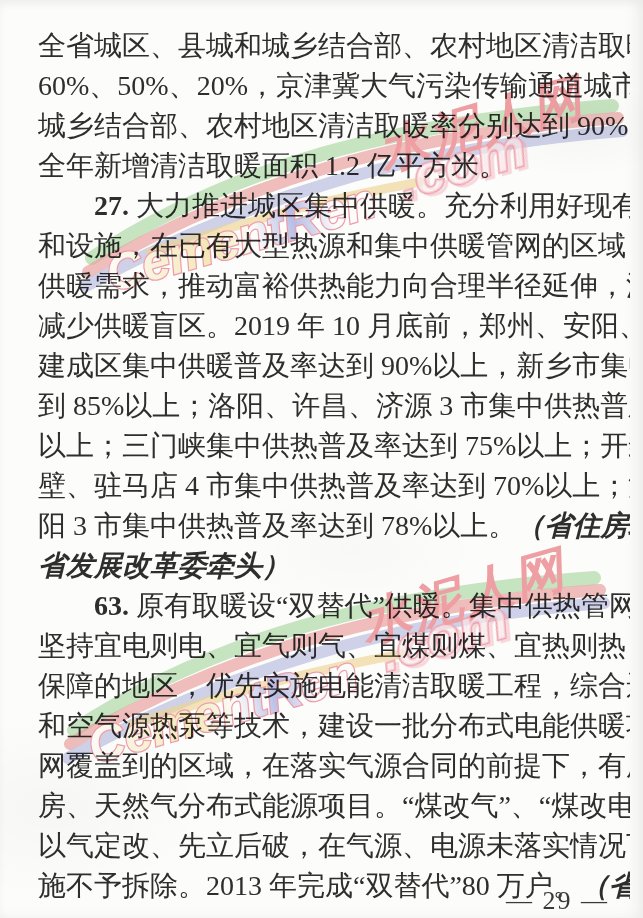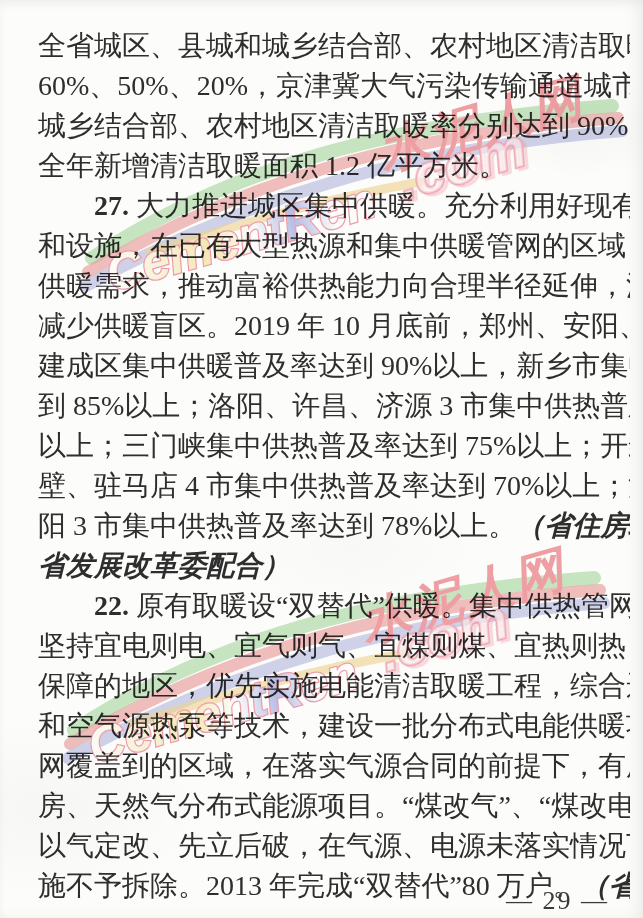--- a/index.html
+++ b/index.html
@@ -102,22 +102,22 @@
     <div class="line short"><span class="seg">全年新增清洁取暖面积 1.2 亿平方米。</span></div>
     <div class="line indent"><span class="seg num">27. </span><span class="seg lead">大力推进城区集中供暖。</span><span class="seg">充分利用好现有集中供暖资源</span></div>
     <div class="line"><span class="seg">和设施，在已有大型热源和集中供暖管网的区域，深入排查居民</span></div>
     <div class="line"><span class="seg">供暖需求，推动富裕供热能力向合理半径延伸，深挖供暖潜力，</span></div>
     <div class="line"><span class="seg">减少供暖盲区。2019 年 10 月底前，郑州、安阳、焦作、濮阳市</span></div>
     <div class="line"><span class="seg">建成区集中供暖普及率达到 90%以上，新乡市集中供热普及率达</span></div>
     <div class="line"><span class="seg">到 85%以上；洛阳、许昌、济源 3 市集中供热普及率达到 80%</span></div>
     <div class="line"><span class="seg">以上；三门峡集中供热普及率达到 75%以上；开封、平顶山、鹤</span></div>
     <div class="line"><span class="seg">壁、驻马店 4 市集中供热普及率达到 70%以上；漯河、商丘、南</span></div>
     <div class="line"><span class="seg">阳 3 市集中供热普及率达到 78%以上。</span><span class="seg kai">（省住房城乡建设厅牵头，</span></div>
-    <div class="line short"><span class="seg kai">省发展改革委配合）</span></div>
-    <div class="line indent"><span class="seg num">22. </span><span class="seg lead">原有取暖设“双替代”供暖。</span><span class="seg">集中供热管网覆盖区域外，</span></div>
+    <div class="line short"><span class="seg kai">省发展改革委牵头）</span></div>
+    <div class="line indent"><span class="seg num">63. </span><span class="seg lead">原有取暖设“双替代”供暖。</span><span class="seg">集中供热管网覆盖区域外，</span></div>
     <div class="line"><span class="seg">坚持宜电则电、宜气则气、宜煤则煤、宜热则热，在电力供应有</span></div>
     <div class="line"><span class="seg">保障的地区，优先实施电能清洁取暖工程，综合运用地源、水源</span></div>
     <div class="line"><span class="seg">和空气源热泵等技术，建设一批分布式电能供暖项目。天然气管</span></div>
     <div class="line"><span class="seg">网覆盖到的区域，在落实气源合同的前提下，有序建设燃气锅炉</span></div>
     <div class="line"><span class="seg">房、天然气分布式能源项目。“煤改气”、“煤改电”坚持以供定需、</span></div>
     <div class="line"><span class="seg">以气定改、先立后破，在气源、电源未落实情况下，原有取暖设</span></div>
     <div class="line"><span class="seg">施不予拆除。2013 年完成“双替代”80 万户。</span><span class="seg kai">（省发展改革委牵头，</span></div>
   </div>
 
   <div class="footer">— 29 —</div>

